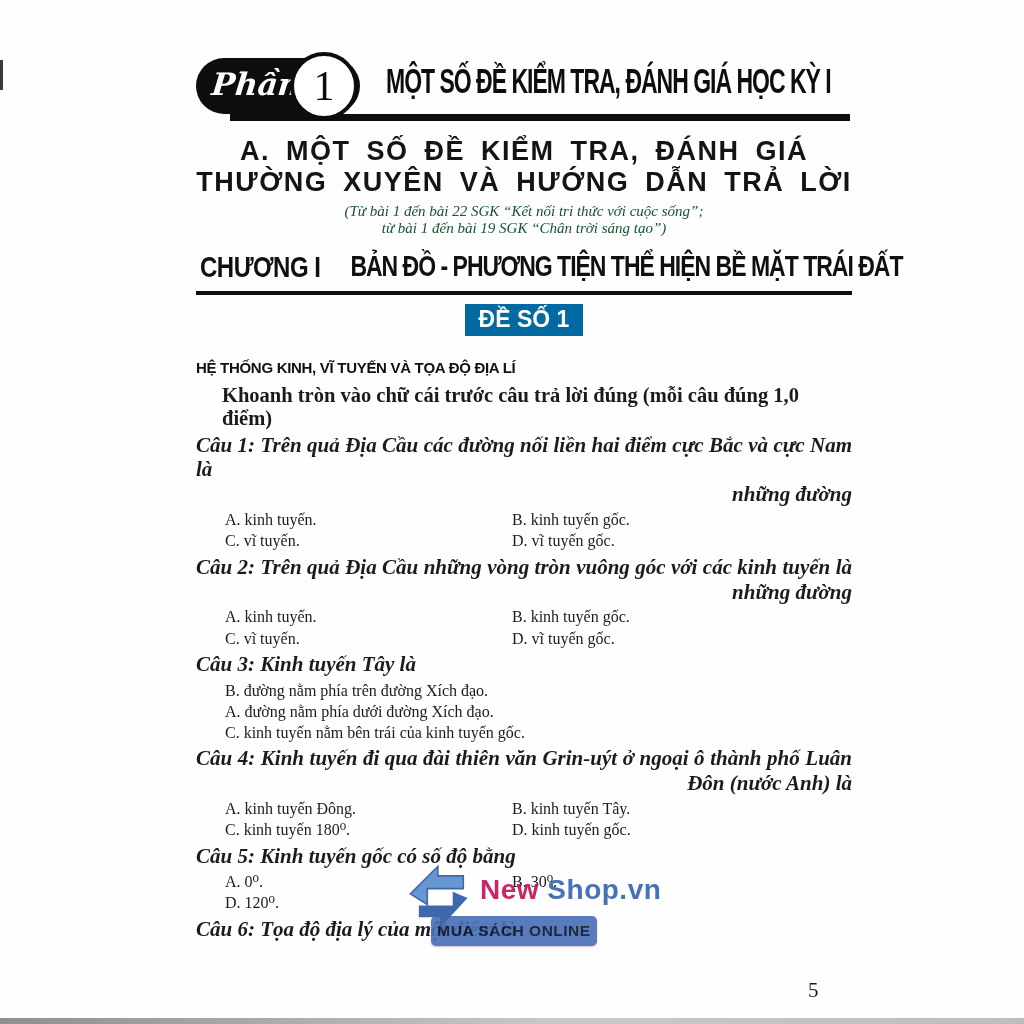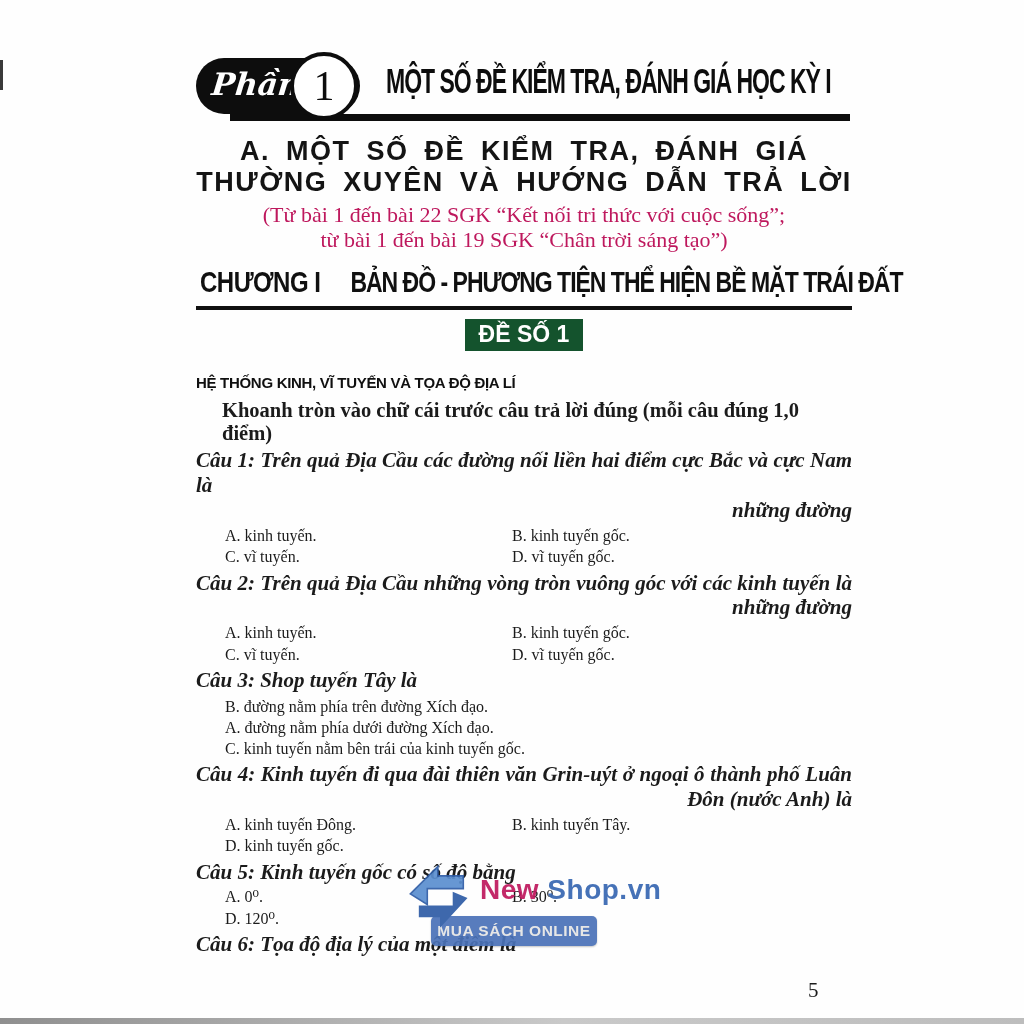--- a/index.html
+++ b/index.html
@@ -37,21 +37,21 @@
   }
 
   
   .section-a { text-align: center; margin-top: 4px; }
   .section-a-line {
     font-family: "Liberation Sans", "DejaVu Sans", sans-serif;
     font-weight: bold; font-size: 27px; color: #141414;
     letter-spacing: 1.5px; word-spacing: 7px; line-height: 1.15;
   }
   .section-a-note {
-    font-size: 22px; line-height: 1.12; margin-top: 5px; color: #be185d;
+    font-style: italic; font-size: 15px; line-height: 1.12; margin-top: 5px; color: #14532d;
   }
 
   
   .chapter { margin-top: 13px; }
   .chapter-row { display: flex; align-items: center; }
   .chapter-label {
     font-family: "Liberation Sans", "DejaVu Sans", sans-serif;
     font-weight: bold; font-size: 24px; letter-spacing: -0.5px; color: #101010;
     transform: scaleY(1.25); transform-origin: left center; white-space: nowrap;
     padding-left: 4px;
@@ -60,21 +60,21 @@
   .chapter-title {
     font-family: "Liberation Sans", "DejaVu Sans", sans-serif;
     font-weight: bold; font-size: 23px; letter-spacing: -1px; color: #101010;
     transform: scaleY(1.25); transform-origin: left center; white-space: nowrap;
   }
   .chapter-rule { height: 4px; background: #101010; margin-top: 7px; }
 
   
   .test-badge-row { text-align: center; margin-top: 9px; }
   .test-badge {
-    display: inline-block; background: #14532d; color: #ffffff;
+    display: inline-block; background: #0369a1; color: #ffffff;
     font-family: "Liberation Sans", "DejaVu Sans", sans-serif;
     font-weight: bold; font-size: 23px; letter-spacing: 0;
     padding: 2px 14px 3px 14px;
   }
   .test-title {
     margin-top: 23px;
     font-family: "Liberation Sans", "DejaVu Sans", sans-serif;
     font-weight: bold; font-size: 15px; letter-spacing: -0.3px; color: #101010;
   }
   .instruction {
@@ -104,21 +104,21 @@
     position: absolute; left: 452px; top: 874px; white-space: nowrap;
     font-family: "Liberation Sans", "DejaVu Sans", sans-serif;
     font-weight: bold; font-size: 28px; letter-spacing: 0.5px;
   }
   .wm-brand .b1 { color: #be185d; margin-left: 28px; }
   .wm-brand .b2 { color: #3767b2; }
   .wm-badge {
     position: absolute; left: 431px; top: 916px; width: 166px; height: 30px;
     background: #4a72b8; border-radius: 5px;
     display: flex; align-items: center; justify-content: center;
-    color: #e5e5e5; font-family: "Liberation Sans", "DejaVu Sans", sans-serif;
+    color: #0f172a; font-family: "Liberation Sans", "DejaVu Sans", sans-serif;
     font-weight: bold; font-size: 15.5px; letter-spacing: 0.5px;
     box-shadow: 0 1px 2px rgba(0,0,0,0.25);
   }
 
   
   .page-number { position: absolute; left: 808px; top: 978px; font-size: 21px; color: #1b1b1b; }
   .scan-bottom {
     position: absolute; left: 0; right: 0; bottom: 0; height: 6px;
     background: linear-gradient(to right, #8f8f8f, #c9c9c9 55%, #bdbdbd);
   }
@@ -188,38 +188,39 @@
       <div class="opt">A. kinh tuyến.</div>
       <div class="opt">B. kinh tuyến gốc.</div>
       <div class="opt">C. vĩ tuyến.</div>
       <div class="opt">D. vĩ tuyến gốc.</div>
     </div>
   </section>
 
   <section class="question">
     <div class="q-first-line">
       <span>Câu 3:</span>
-      <span>Shop tuyến Tây là</span>
+      <span>Kinh tuyến Tây là</span>
     </div>
     <div class="opts opts-list">
       <div class="opt">B. đường nằm phía trên đường Xích đạo.</div>
       <div class="opt">A. đường nằm phía dưới đường Xích đạo.</div>
       <div class="opt">C. kinh tuyến nằm bên trái của kinh tuyến gốc.</div>
     </div>
   </section>
 
   <section class="question">
     <div class="q-first-line justify">
       <span>Câu 4:</span>
       <span>Kinh tuyến đi qua đài thiên văn Grin-uýt ở ngoại ô thành phố Luân</span>
     </div>
     <div class="q-cont-line">Đôn (nước Anh) là</div>
     <div class="opts opts-grid">
       <div class="opt">A. kinh tuyến Đông.</div>
       <div class="opt">B. kinh tuyến Tây.</div>
+      <div class="opt">C. kinh tuyến 180⁰.</div>
       <div class="opt">D. kinh tuyến gốc.</div>
     </div>
   </section>
 
   <section class="question">
     <div class="q-first-line">
       <span>Câu 5:</span>
       <span>Kinh tuyến gốc có số độ bằng</span>
     </div>
     <div class="opts opts-grid">

